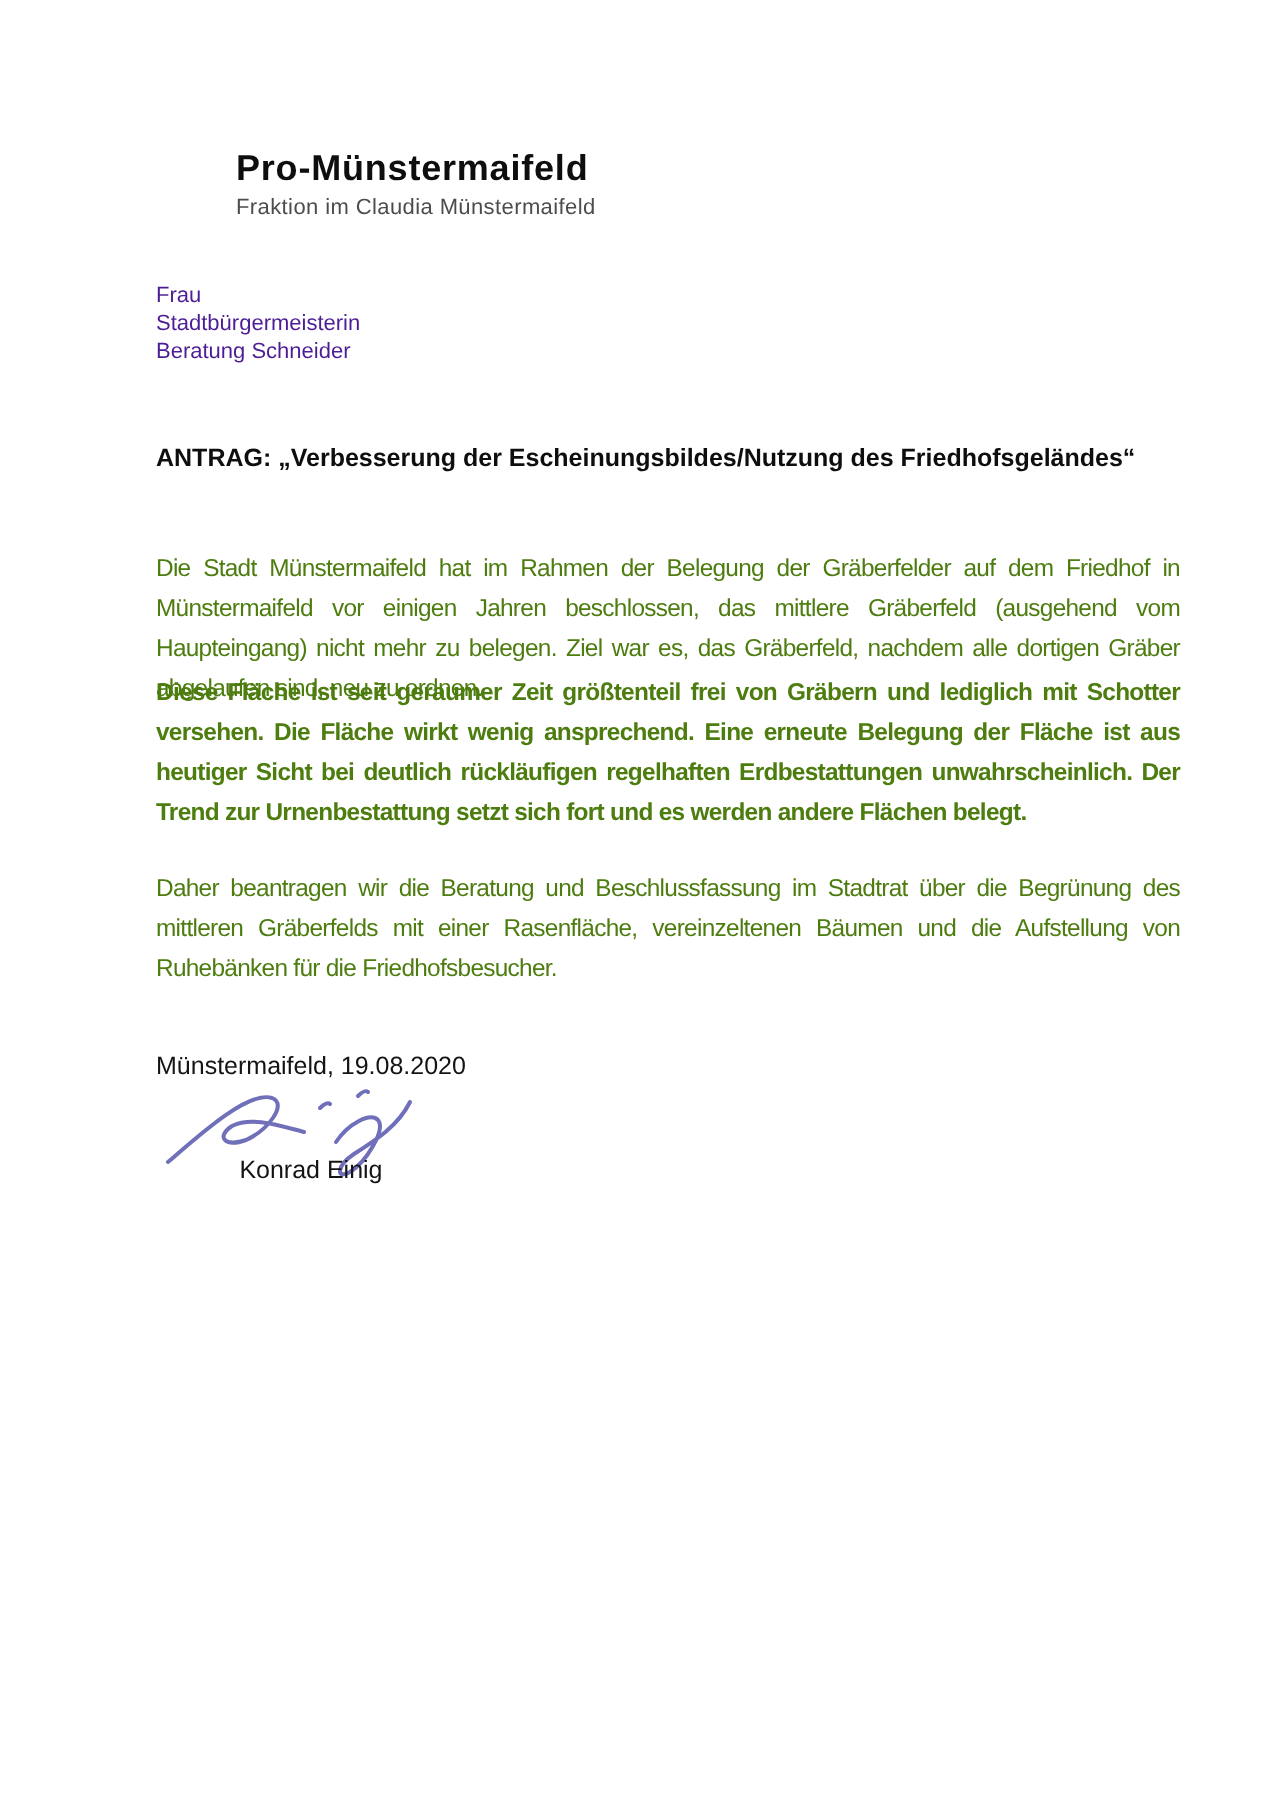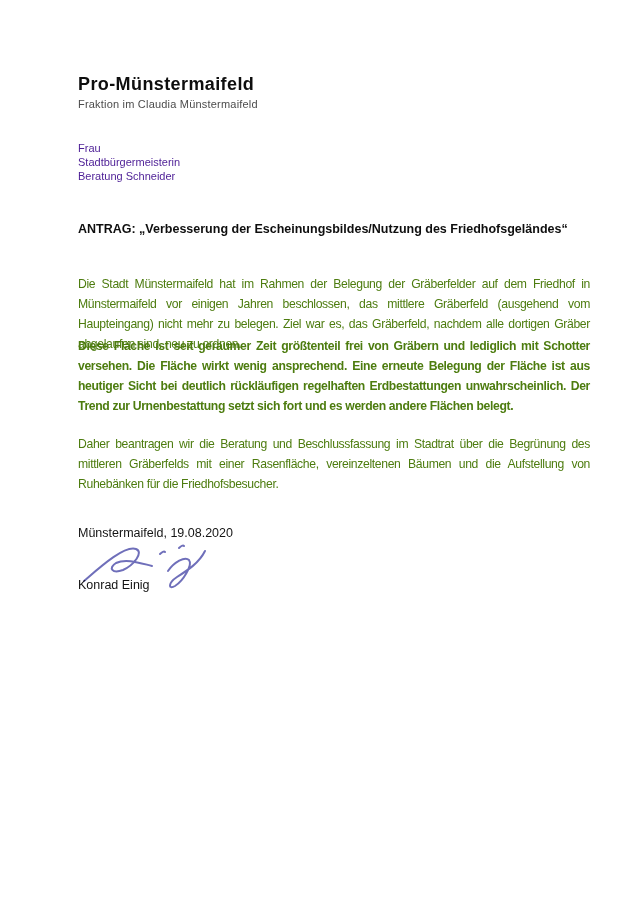--- a/index.html
+++ b/index.html
@@ -13,21 +13,21 @@
     height: 905px;
     margin: 0 auto;
     background: #ffffff;
     font-family: "Liberation Sans", sans-serif;
     color: #1a1a1a;
     overflow: hidden;
   }
   .block { position: absolute; left: 78px; }
 
   
-  .letterhead { top: 74px; }
+  .letterhead { top: 74px; margin-left: 40px; }
   .org-title {
     margin: 0;
     font-size: 18px;
     font-weight: bold;
     letter-spacing: 0.4px;
     color: #0e0e0e;
     line-height: 1.15;
   }
   .org-subtitle {
     margin-top: 3px;
@@ -64,21 +64,21 @@
   .para-3 { top: 434px; }
   .para p { margin: 0; }
 
   
   .closing { top: 526px; font-size: 12.5px; color: #141414; }
   .date-line { white-space: nowrap; }
   .signature-svg {
     display: block;
     margin: -3px 0 -15px 4px;
   }
-  .signatory { white-space: nowrap; }
+  .signatory { white-space: nowrap; text-align: center; }
 </style>
 </head>
 <body>
 
 <div class="page">
 
   <div class="block letterhead">
     <h1 class="org-title">Pro-Münstermaifeld</h1>
     <div class="org-subtitle">Fraktion im Claudia Münstermaifeld</div>
   </div>

